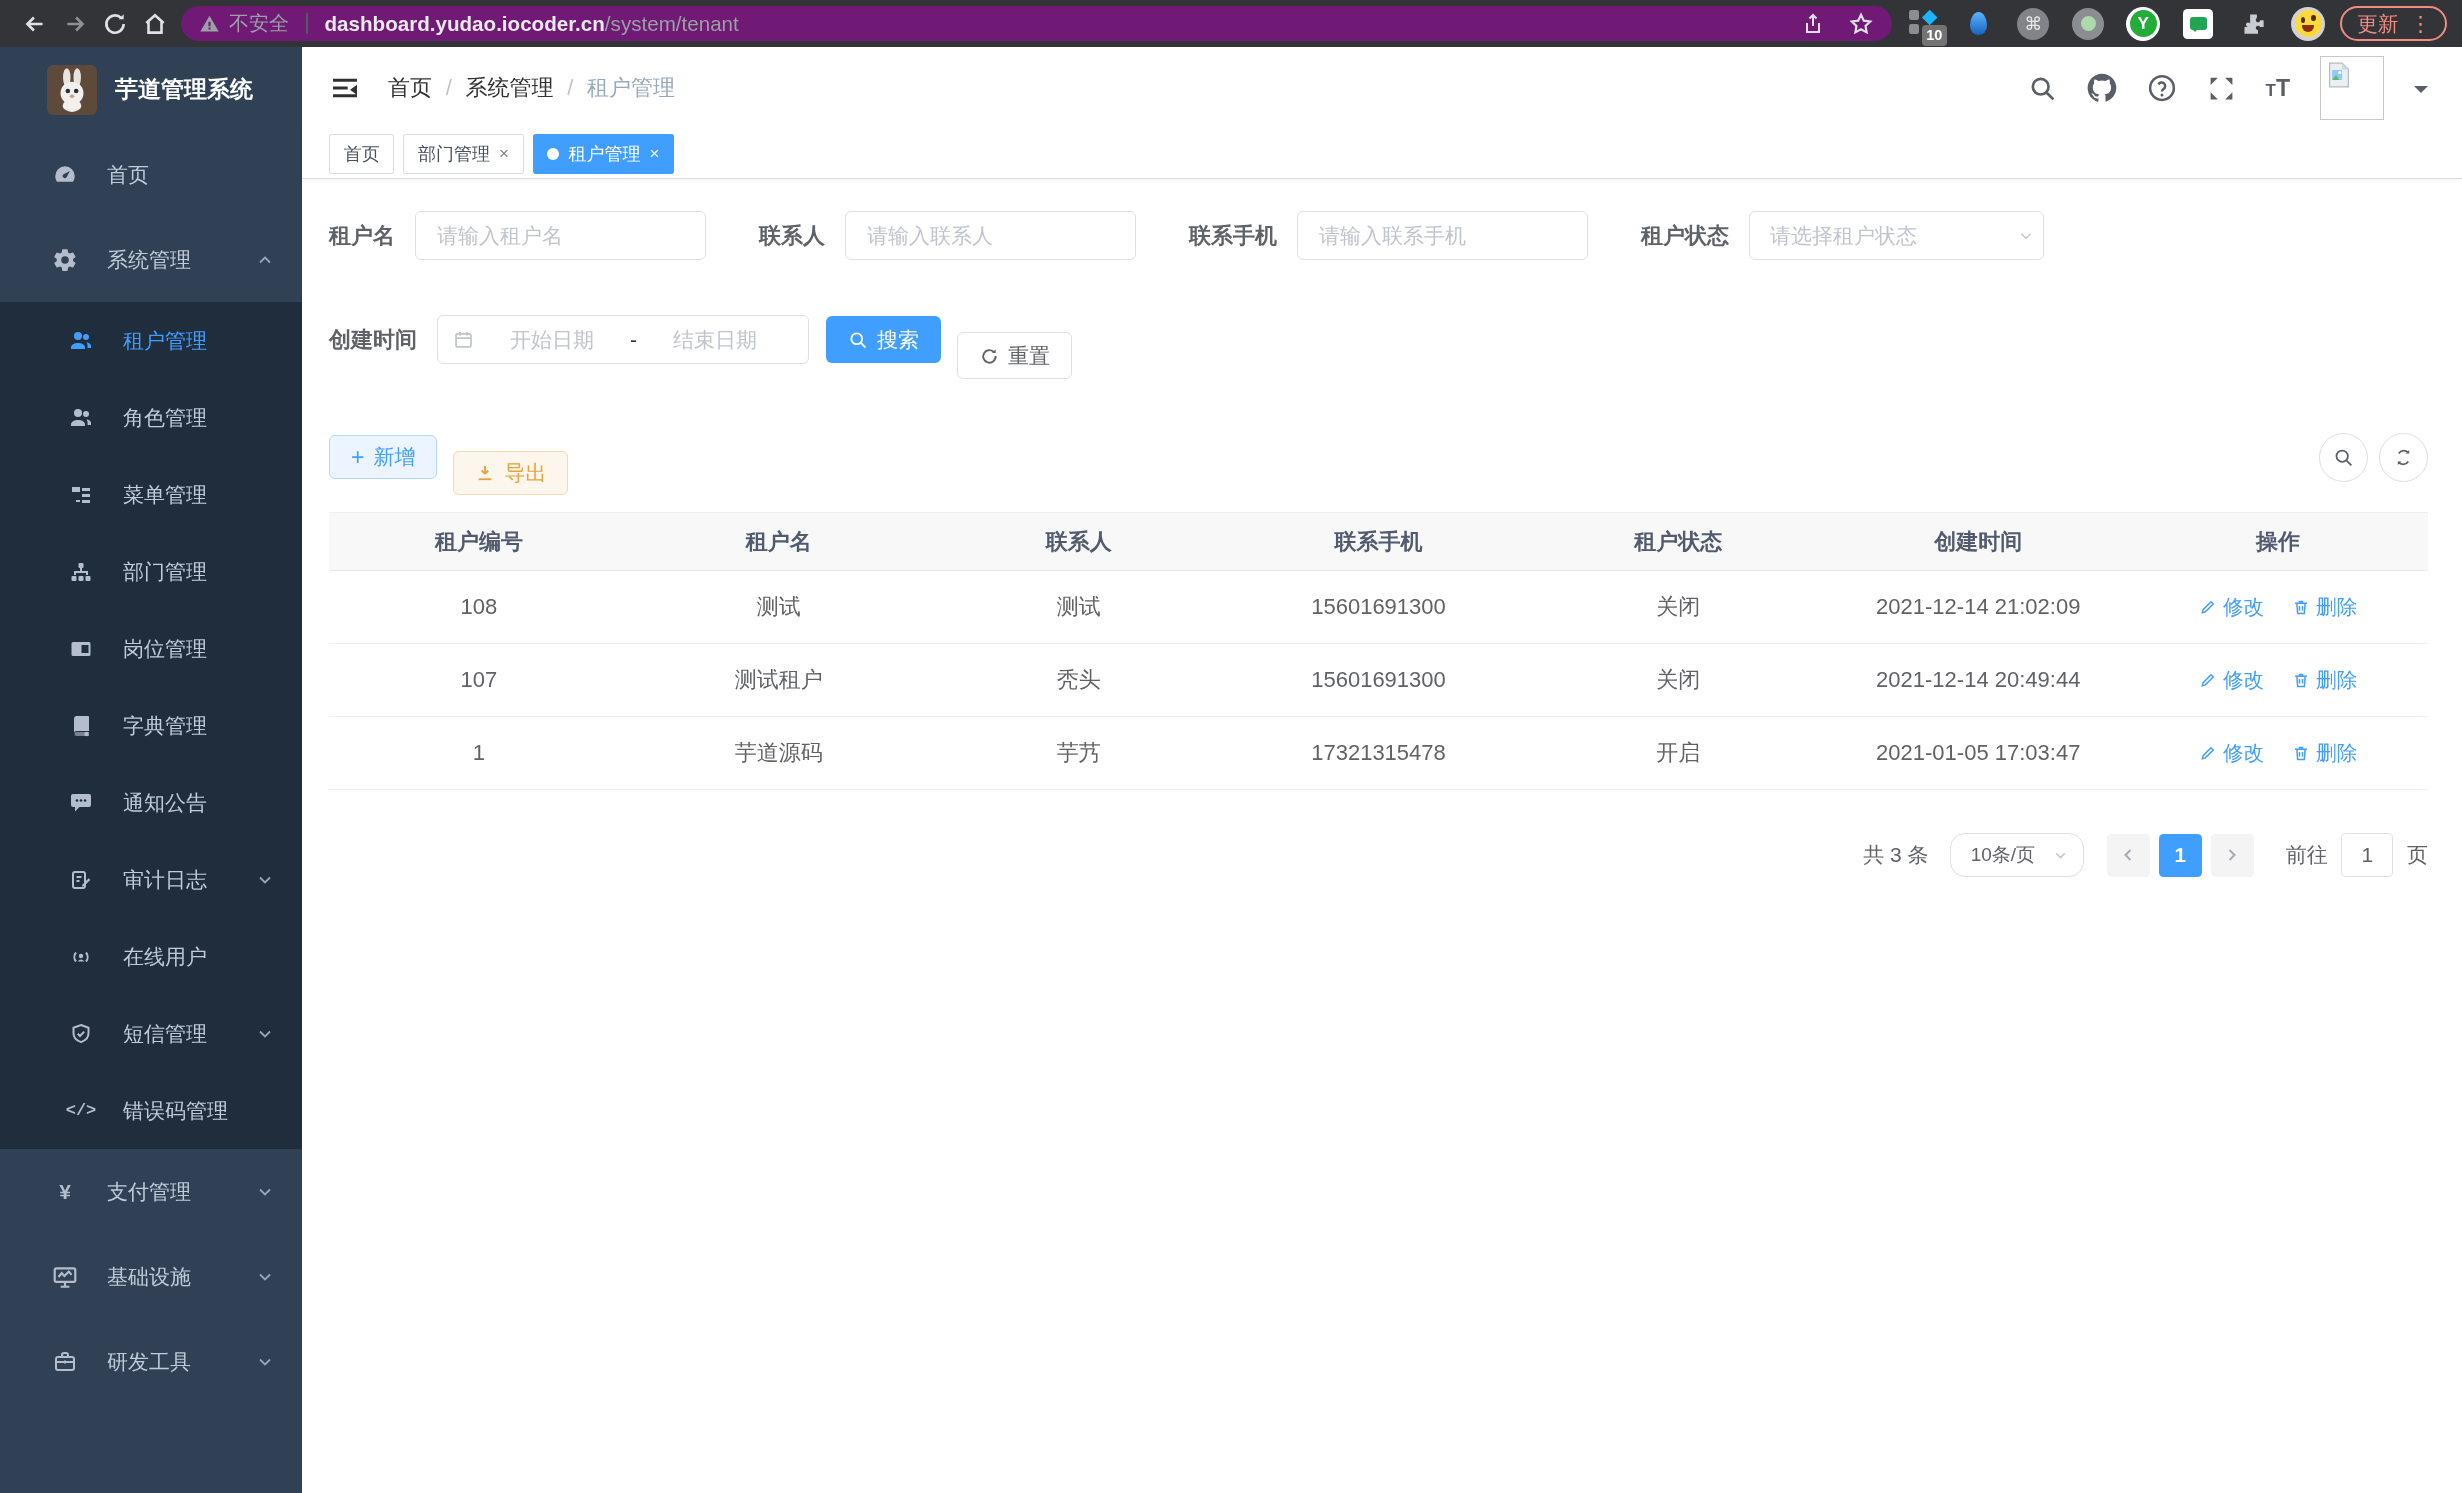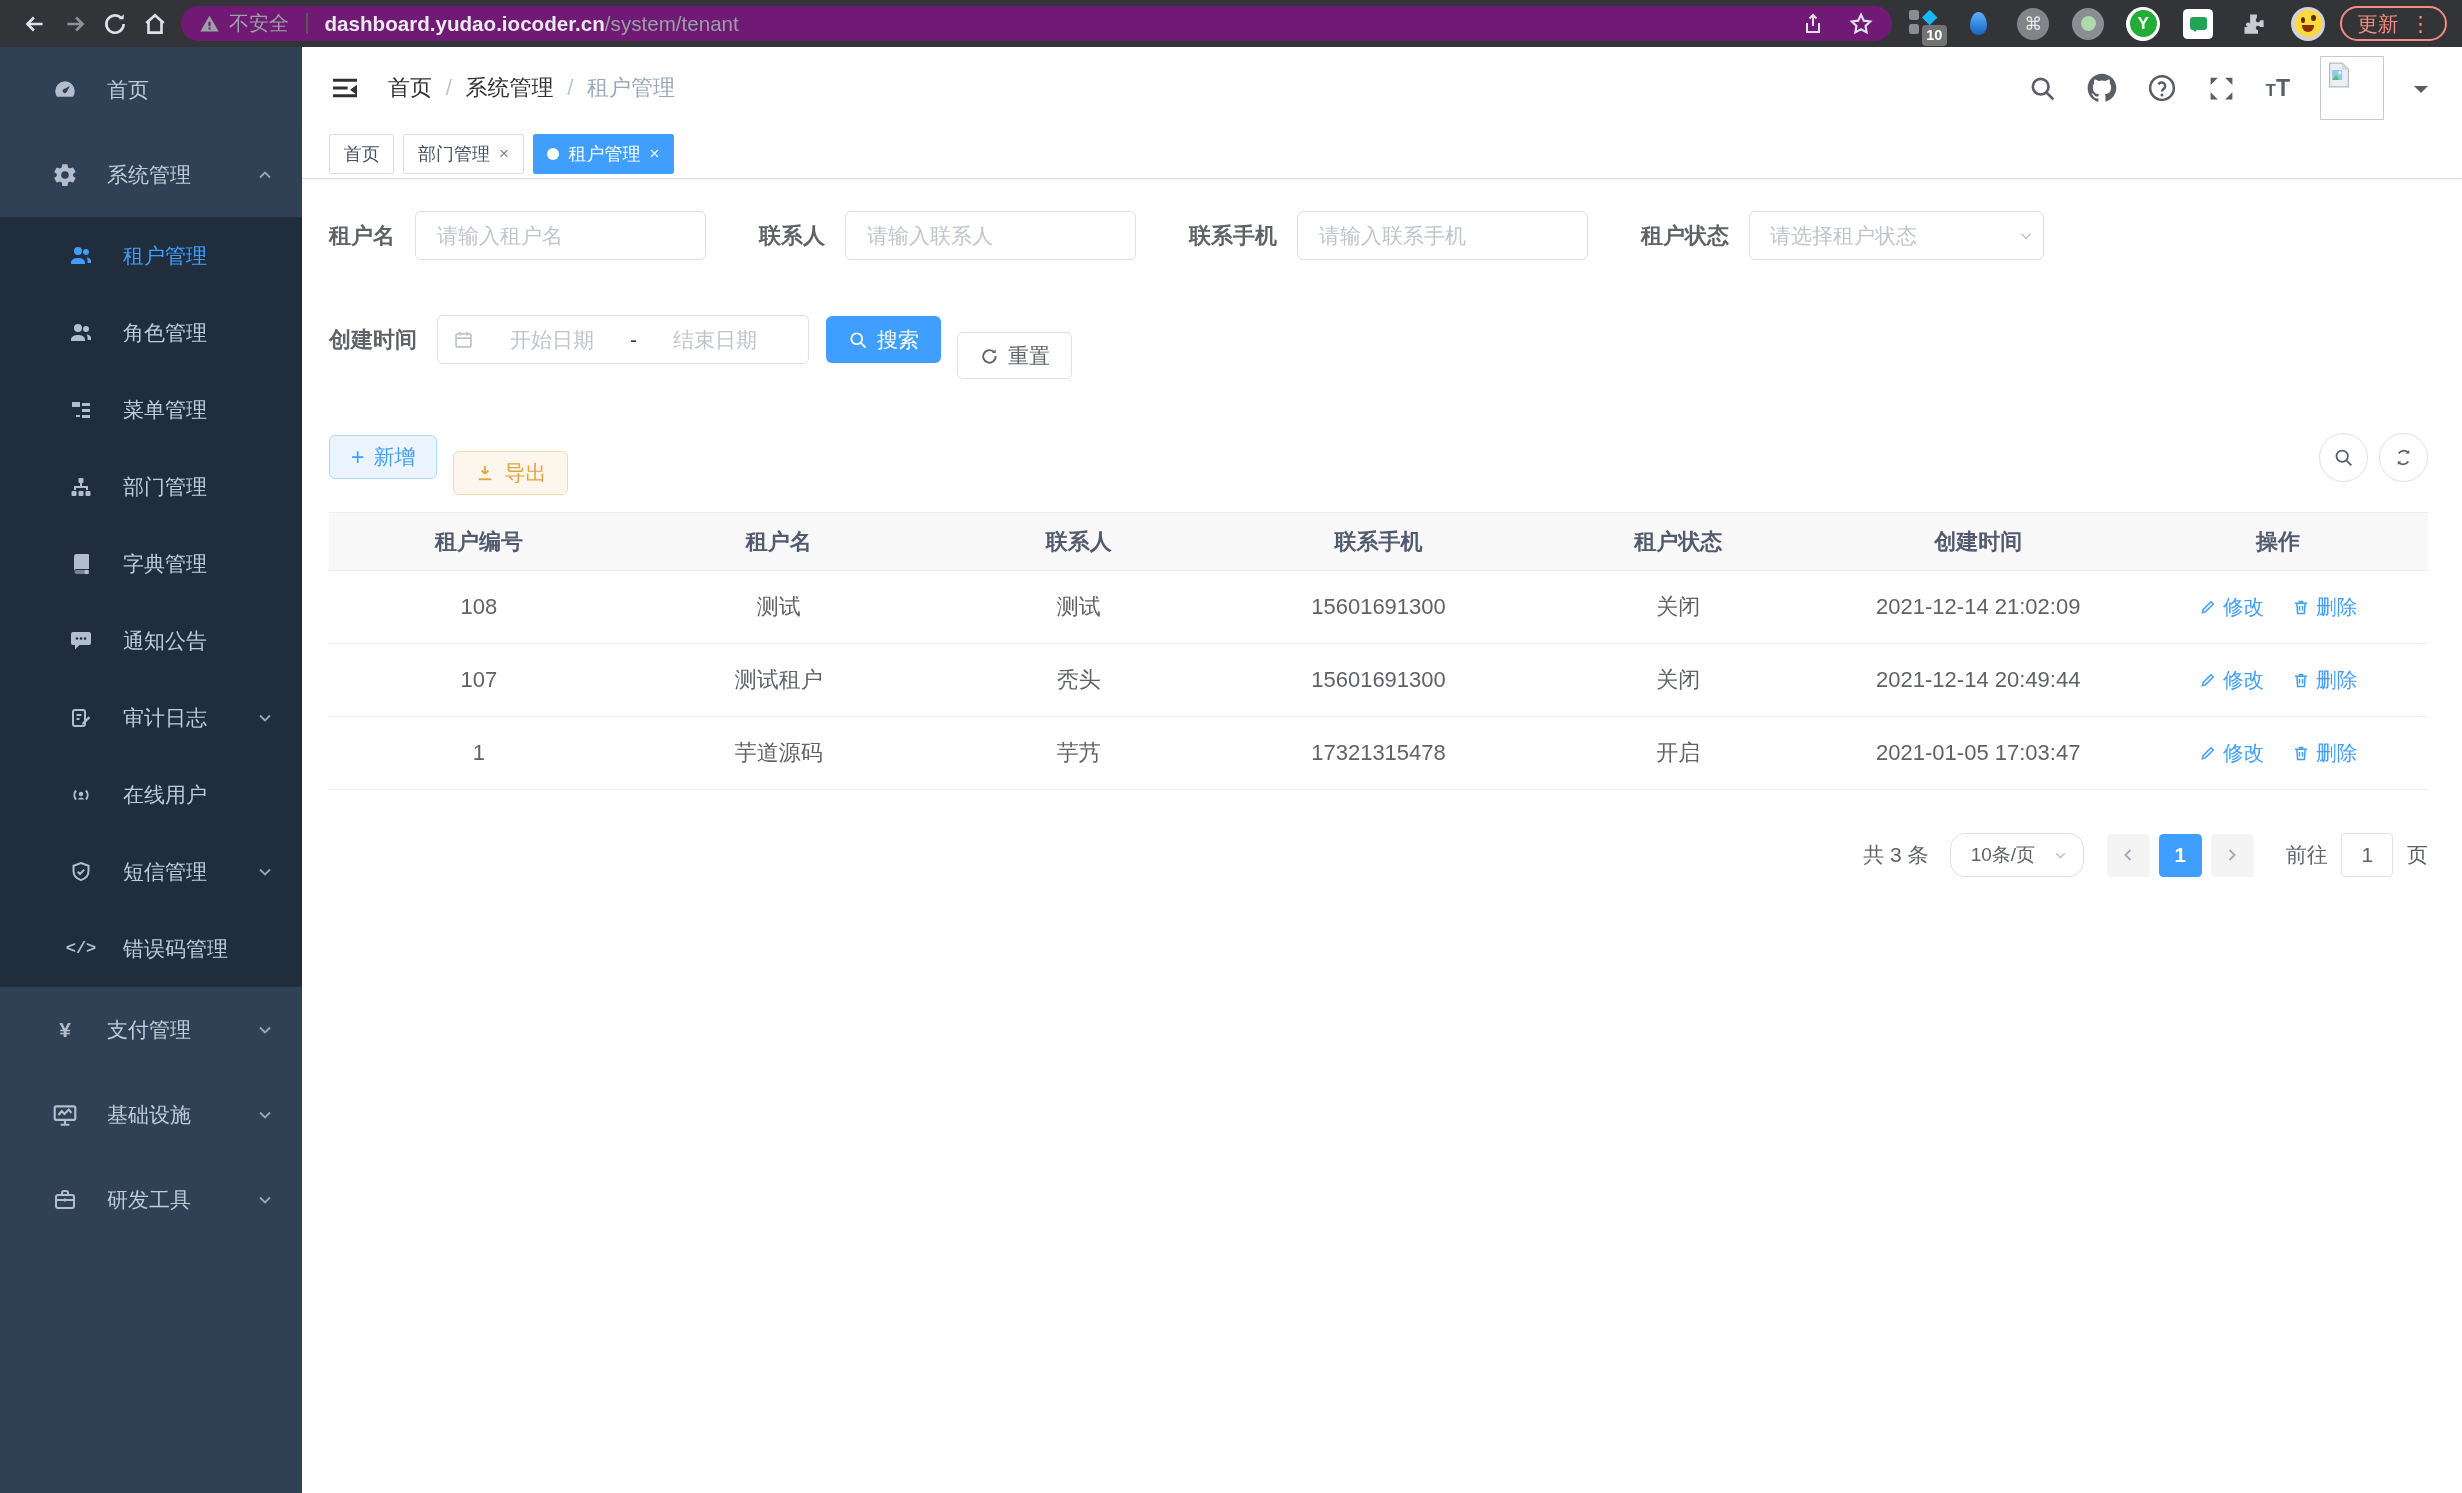--- a/index.html
+++ b/index.html
@@ -223,20 +223,35 @@
 
   <div class="update-pill">
     <span>更新</span>
     <span class="kebab">⋮</span>
   </div>
 </div>
 
 <div class="app">
 
   <aside class="sidebar">
+    <div class="logo">
+      <span>
+          <svg width="50" height="50" viewBox="0 0 48 48">
+            <rect width="48" height="48" rx="6" fill="#5d4a3a"></rect>
+            <ellipse cx="19" cy="12" rx="3.6" ry="9" fill="#e8e3df"></ellipse>
+            <ellipse cx="29" cy="12" rx="3.6" ry="9" fill="#e8e3df"></ellipse>
+            <circle cx="24" cy="27" r="11" fill="#f2efec"></circle>
+            <ellipse cx="24" cy="39" rx="9" ry="6" fill="#f2efec"></ellipse>
+            <circle cx="20" cy="25" r="2.2" fill="#23303f"></circle>
+            <circle cx="28" cy="25" r="2.2" fill="#23303f"></circle>
+            <ellipse cx="24" cy="30" rx="2.2" ry="1.6" fill="#c9a08f"></ellipse>
+          </svg>
+        </span>
+      <span class="logo-title">芋道管理系统</span>
+    </div>
 
     <div class="mi">
       <span class="ic">
           <svg width="26" height="26" viewBox="0 0 24 24" fill="currentColor">
             <path d="M12 4a9 9 0 0 0-9 9c0 1.9.6 3.7 1.6 5.2h14.8A8.9 8.9 0 0 0 21 13a9 9 0 0 0-9-9zm1.5 10.1a2 2 0 1 1-2.8-2.8l5.8-3-3 5.8z"></path>
           </svg>
         </span>
       <span class="lbl">首页</span>
     </div>
 
@@ -289,20 +304,28 @@
         <span class="ic">
             <svg width="24" height="24" viewBox="0 0 24 24" fill="currentColor">
               <rect x="9.5" y="3" width="5" height="5" rx="1"></rect>
               <rect x="2.5" y="16" width="5" height="5" rx="1"></rect>
               <rect x="9.5" y="16" width="5" height="5" rx="1"></rect>
               <rect x="16.5" y="16" width="5" height="5" rx="1"></rect>
               <path d="M11 8h2v3h6v4h-2v-2H7v2H5v-4h6z"></path>
             </svg>
           </span>
         <span class="lbl">部门管理</span>
+      </div>
+      <div class="mi">
+        <span class="ic">
+            <svg width="24" height="24" viewBox="0 0 24 24" fill="currentColor">
+              <path d="M4 5h16a1.5 1.5 0 0 1 1.5 1.5v11A1.5 1.5 0 0 1 20 19H4a1.5 1.5 0 0 1-1.5-1.5v-11A1.5 1.5 0 0 1 4 5zm8.5 3v8h7V8h-7zM5 9h5v2H5V9zm0 4h4v2H5v-2z"></path>
+            </svg>
+          </span>
+        <span class="lbl">岗位管理</span>
       </div>
       <div class="mi">
         <span class="ic">
             <svg width="24" height="24" viewBox="0 0 24 24" fill="currentColor">
               <path d="M7 2h12a1 1 0 0 1 1 1v14H7.5A2.5 2.5 0 0 0 5 19.5V5a3 3 0 0 1 2-3z"></path>
               <path d="M7.5 18H20v4H7.5a2 2 0 0 1 0-4z" opacity=".6"></path>
               <circle cx="17.5" cy="20" r="2.2"></circle>
             </svg>
           </span>
         <span class="lbl">字典管理</span>

